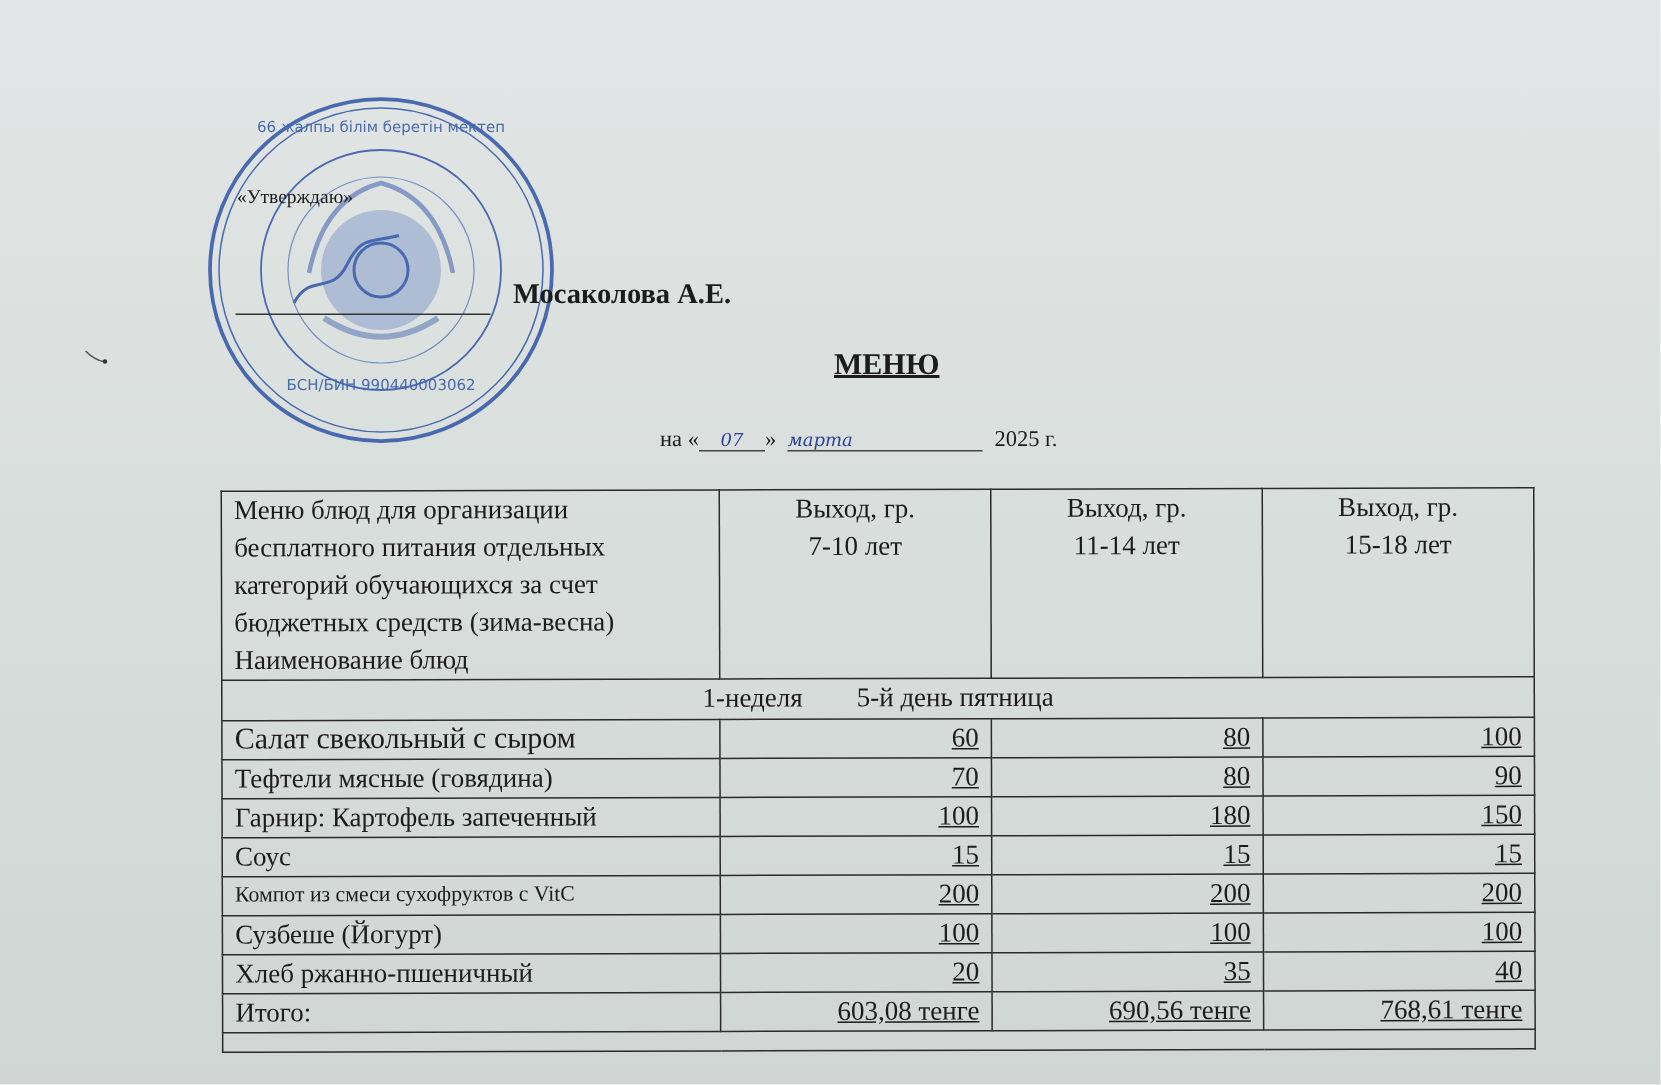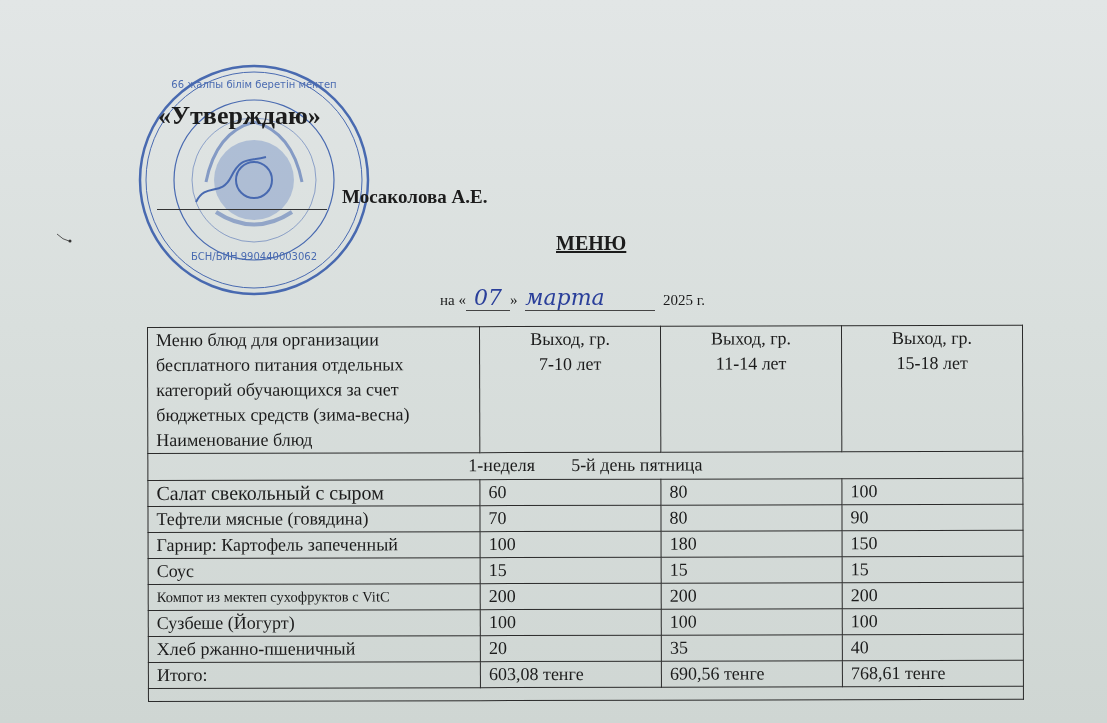--- a/index.html
+++ b/index.html
@@ -1,41 +1,41 @@
 <!DOCTYPE html>
 <html><head>
   <meta charset="utf-8">
   <style>
     html, body { margin: 0; padding: 0; }
     body {
       width: 1107px; height: 723px; overflow: hidden; position: relative;
       background: linear-gradient(180deg, #e2e6e6 0%, #d9dfdd 45%, #cfd6d3 100%);
       font-family: "Liberation Serif", serif; color: #1c1c1c;
     }
-    .approve { position: absolute; left: 158px; top: 103px; font-weight: bold; font-size: 26px; line-height: 26px; }
+    .approve { position: absolute; left: 158px; top: 118px; font-weight: normal; font-size: 13px; line-height: 26px; }
     .approve .line { white-space: nowrap; }
     .director-name { position: absolute; left: 342px; top: 186px; font-weight: bold; font-size: 19px; }
     .sig-line { position: absolute; left: 157px; top: 209px; width: 170px; border-top: 1.5px solid #333; }
     .stamp { position: absolute; left: 136px; top: 62px; width: 236px; height: 236px; opacity: 0.85; }
     .title { position: absolute; left: 556px; top: 232px; font-weight: bold; font-size: 20px; text-decoration: underline; }
     .date-line { position: absolute; left: 440px; top: 285px; font-size: 15px; white-space: nowrap; }
-    .date-line .hand { font-family: "DejaVu Serif", serif; font-style: italic; color: #2a3f9a; font-size: 22px; border-bottom: 1px solid #444; display: inline-block; }
+    .date-line .hand { font-family: "DejaVu Serif", serif; font-style: italic; color: #2a3f9a; font-size: 12px; border-bottom: 1px solid #444; display: inline-block; }
     .date-line .day { width: 44px; text-align: center; }
     .date-line .month { width: 130px; text-align: left; margin: 0 4px; }
     table.menu {
       position: absolute; left: 147px; top: 327px; width: 876px;
       border-collapse: collapse; font-size: 18px;
       transform: rotate(-0.15deg); transform-origin: left top;
     }
     table.menu td { border: 1.3px solid #2b2b2b; padding: 0 8px; line-height: 25px; vertical-align: top; }
     td.head-desc { width: 330px; padding-top: 10px; padding-bottom: 2px; line-height: 24px; border-radius: 26px; }
     td.head-col { text-align: center; padding-top: 8px; line-height: 23px; width: 172px; }
     td.day-row { text-align: center; height: 26px; line-height: 26px; padding: 0; }
     td.day-row span { margin: 0 18px; }
-    td.num { text-align: left; height: 25px; }
+    td.num { text-align: right; height: 25px; text-decoration: underline; }
     td.name.small { font-size: 14.5px; }
     tr.empty td { height: 12px; }
     .scribble { position: absolute; left: 55px; top: 232px; }
   </style>
 </head>
 <body>
 
 <svg class="stamp" viewBox="0 0 236 236">
   <circle cx="118" cy="118" r="114" fill="none" stroke="#2f55a8" stroke-width="2.5"></circle>
   <circle cx="118" cy="118" r="108" fill="none" stroke="#2f55a8" stroke-width="1"></circle>
@@ -114,21 +114,21 @@
     <td class="num">180</td>
     <td class="num">150</td>
   </tr>
   <tr>
     <td class="name">Соус</td>
     <td class="num">15</td>
     <td class="num">15</td>
     <td class="num">15</td>
   </tr>
   <tr>
-    <td class="name small">Компот из мектеп сухофруктов с VitC</td>
+    <td class="name small">Компот из смеси сухофруктов с VitC</td>
     <td class="num">200</td>
     <td class="num">200</td>
     <td class="num">200</td>
   </tr>
   <tr>
     <td class="name">Сузбеше (Йогурт)</td>
     <td class="num">100</td>
     <td class="num">100</td>
     <td class="num">100</td>
   </tr>

